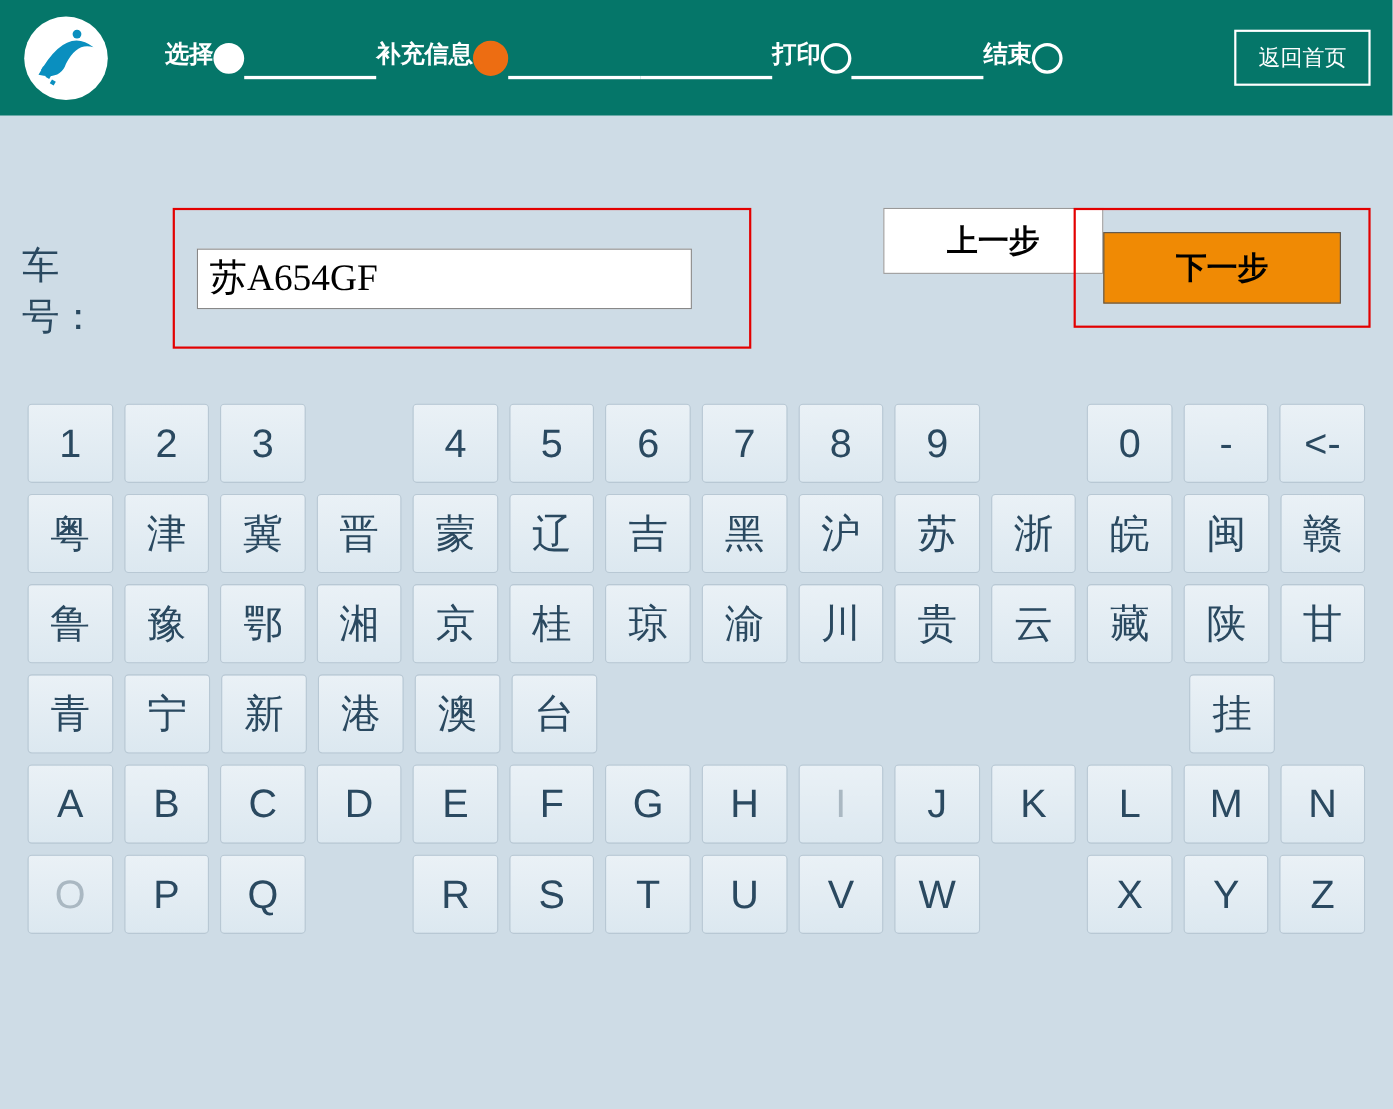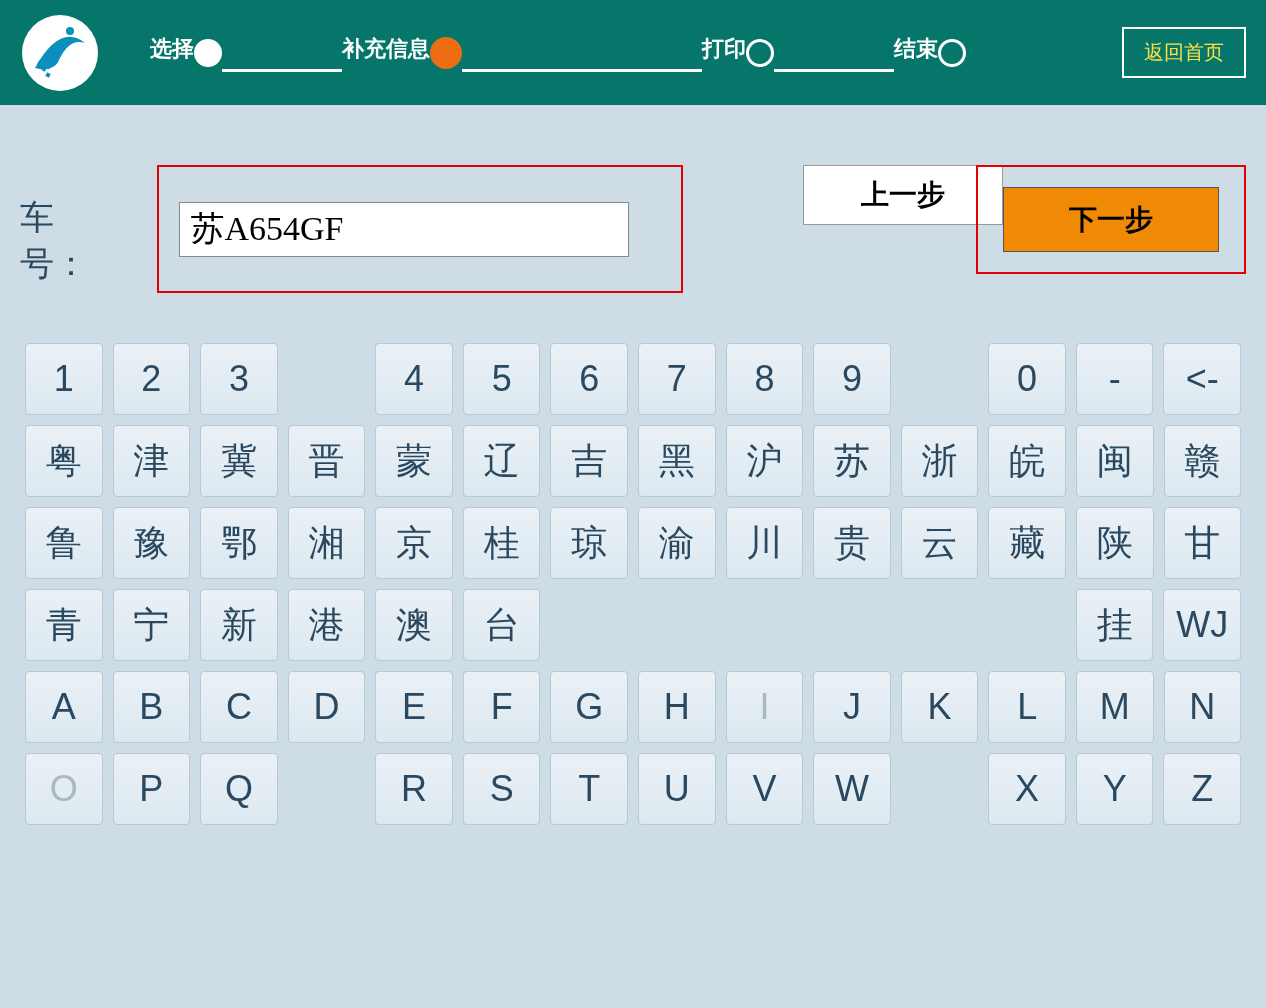--- a/index.html
+++ b/index.html
@@ -56,35 +56,36 @@
       background: #fff;
     }
     .step-line {
       width: 120px;
       height: 3px;
       background: #fff;
       margin-top: 36px;
     }
     .home-btn {
       border: 2px solid #fff;
-      color: #fde047;
+      color: #ffffff;
       background: transparent;
       padding: 10px 20px;
       font-size: 20px;
       cursor: pointer;
       margin-left: auto;
     }
     .content {
       padding: 60px 20px 20px 20px;
     }
     .input-row {
       display: flex;
       align-items: flex-start;
       gap: 40px;
       margin-bottom: 50px;
+      margin-top: 24px;
     }
     .field-label {
       font-size: 34px;
       color: #2a4960;
       padding-top: 30px;
       font-family: "SimSun", serif;
     }
     .input-box {
       border: 2px solid #e30000;
       padding: 25px 20px;
@@ -267,21 +268,20 @@
         <button class="kb-key">港</button>
         <button class="kb-key">澳</button>
         <button class="kb-key">台</button>
         <div class="kb-spacer-1"></div>
         <div class="kb-spacer-1"></div>
         <div class="kb-spacer-1"></div>
         <div class="kb-spacer-1"></div>
         <div class="kb-spacer-1"></div>
         <div class="kb-spacer-1"></div>
         <button class="kb-key">挂</button>
-        <button class="kb-key">WJ</button>
       </div>
     <div class="kb-row" id="kbrow5">
         <button class="kb-key">A</button>
         <button class="kb-key">B</button>
         <button class="kb-key">C</button>
         <button class="kb-key">D</button>
         <button class="kb-key">E</button>
         <button class="kb-key">F</button>
         <button class="kb-key">G</button>
         <button class="kb-key">H</button>

